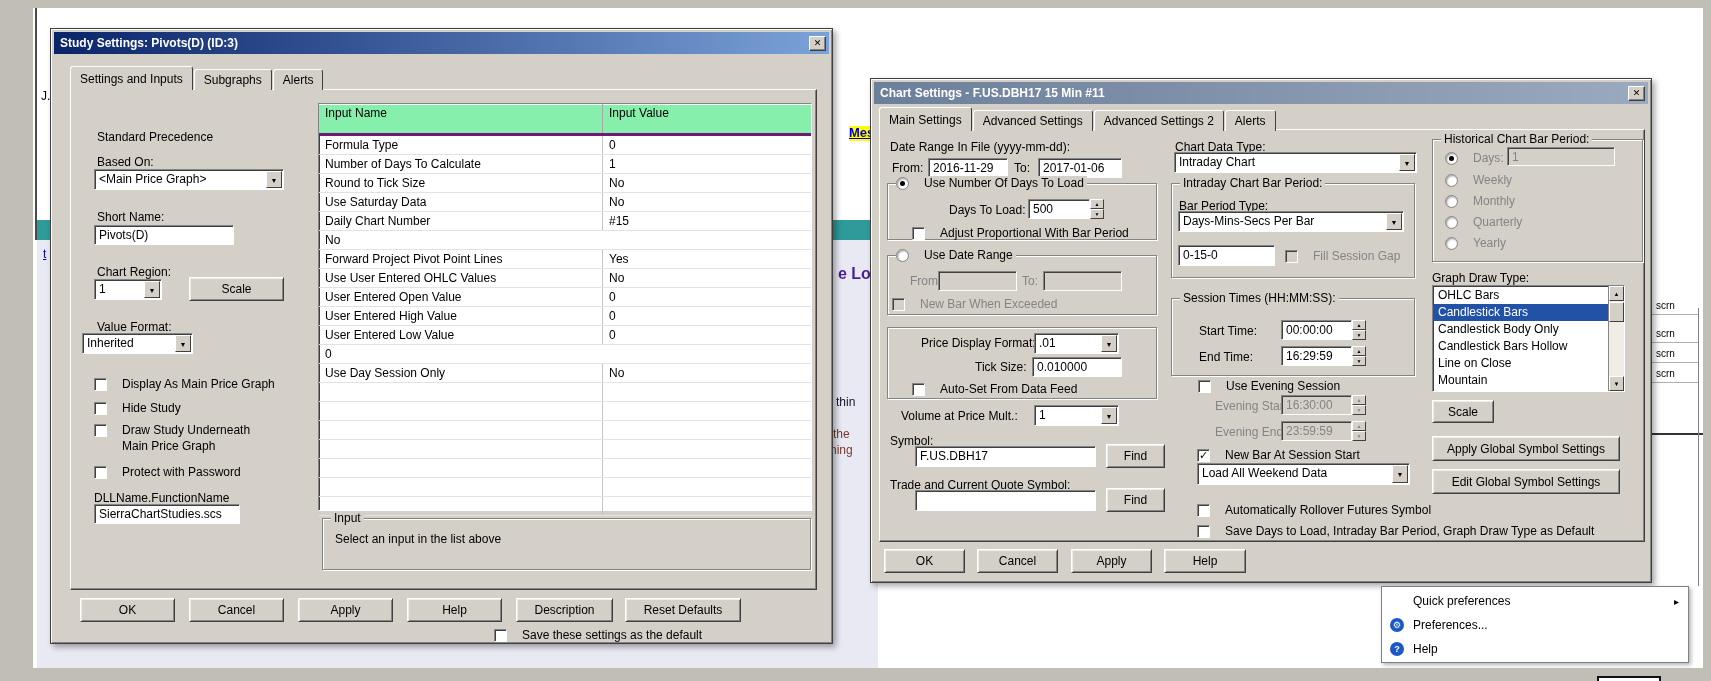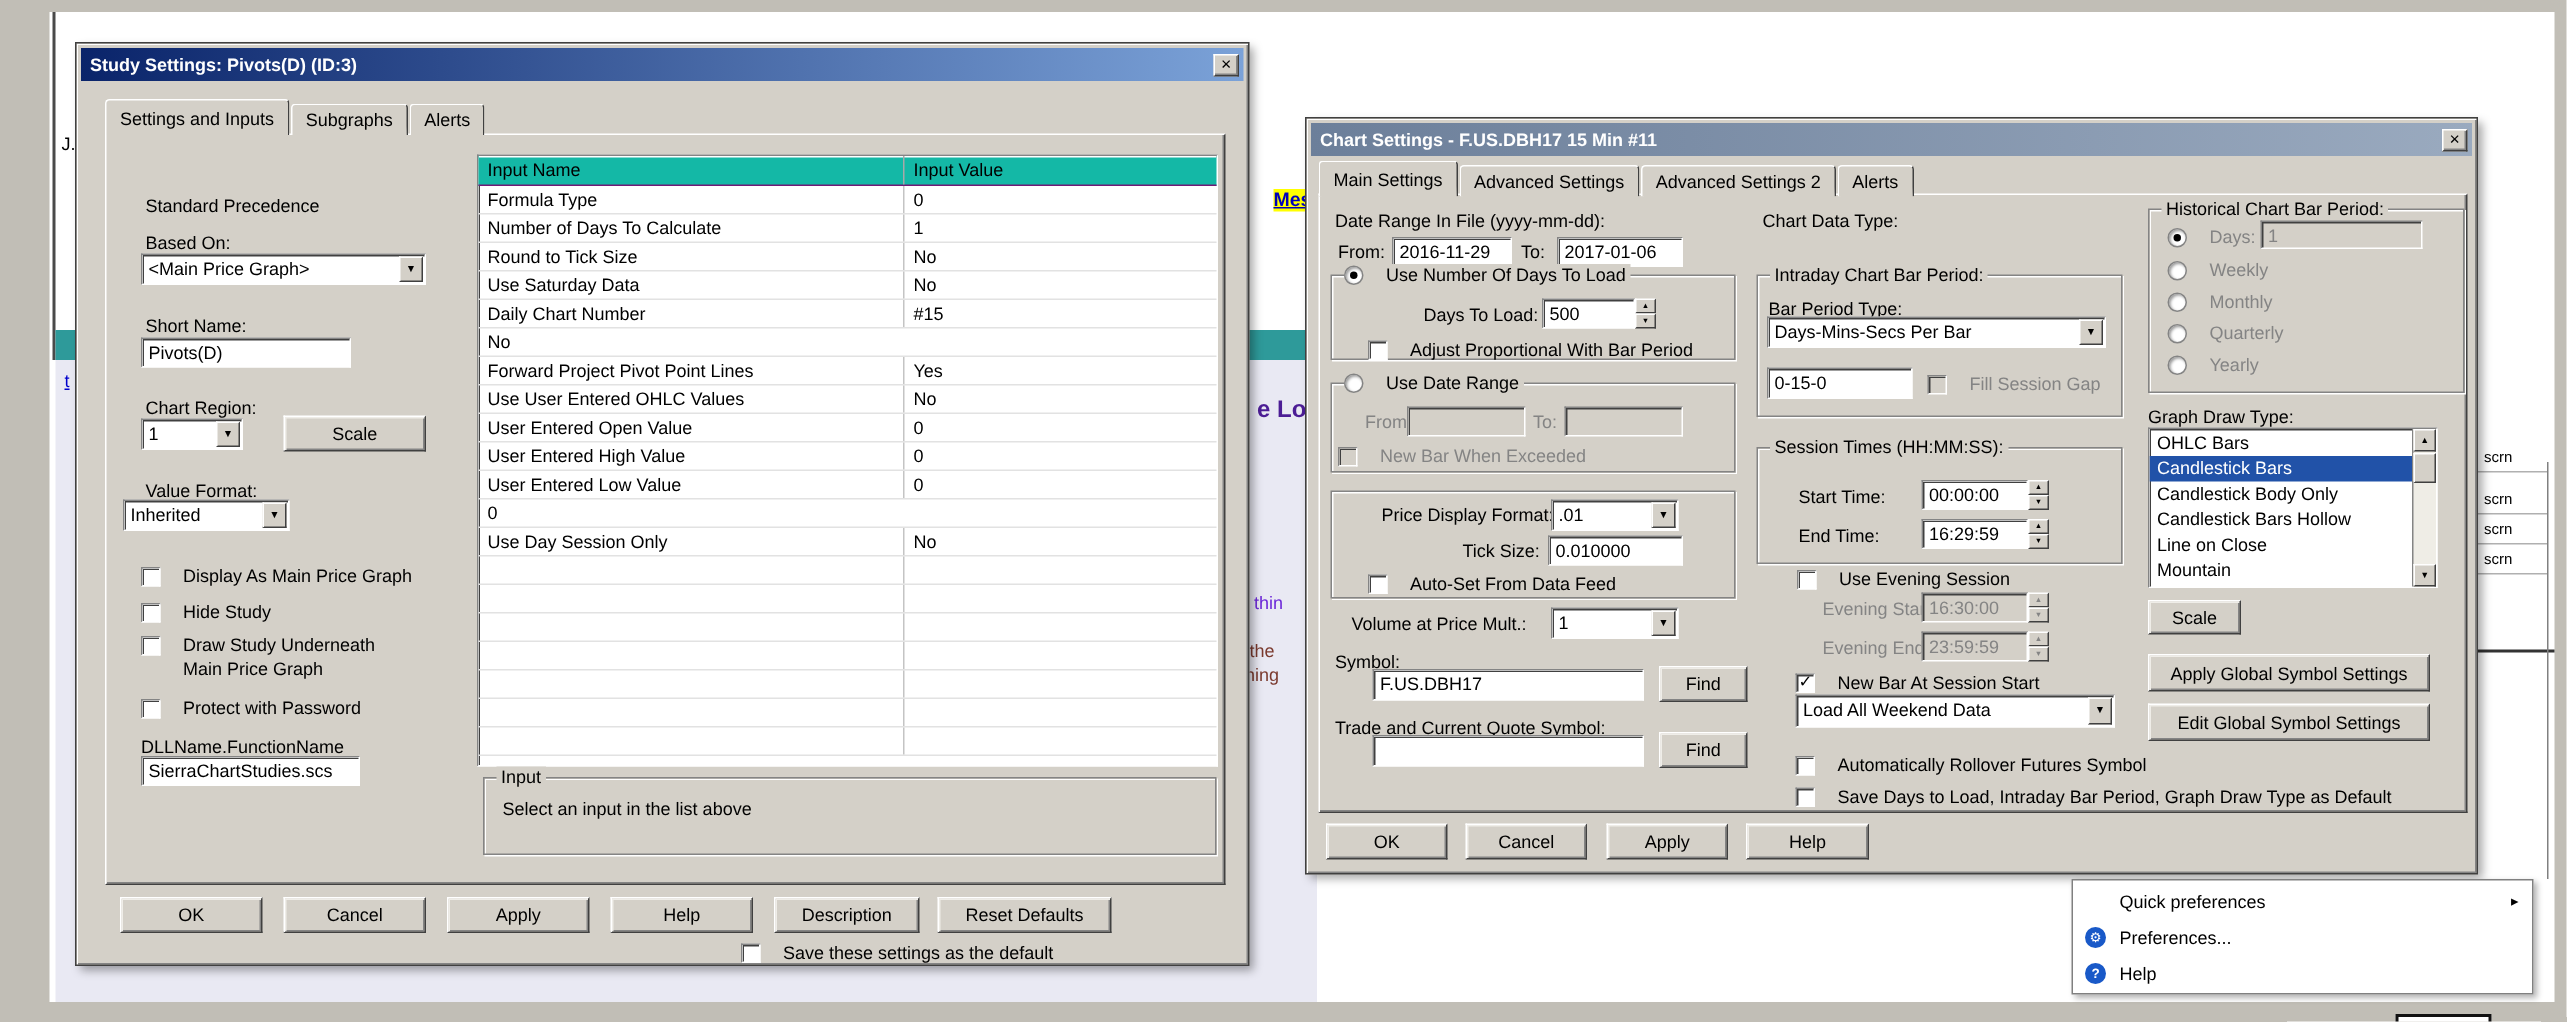--- a/index.html
+++ b/index.html
@@ -32,21 +32,21 @@
 .combo{position:absolute;display:flex;background:#fff;border-top:1px solid #848484;border-left:1px solid #848484;border-bottom:1px solid #fff;border-right:1px solid #fff;box-shadow:inset 1px 1px 0 #404040}
 .combo .cv{flex:1;padding:2px 4px;white-space:nowrap;overflow:hidden}
 .combo .ca{flex:0 0 16px;margin:1px;background:#d4d0c8;border-top:1px solid #fff;border-left:1px solid #fff;border-right:1px solid #404040;border-bottom:1px solid #404040;position:relative}
 .combo .ca::after{content:"▼";position:absolute;left:50%;top:50%;transform:translate(-50%,-50%);font-size:7px}
 .spin{position:absolute;width:14px;display:flex;flex-direction:column}
 .spin i{flex:1;background:#d4d0c8;border-top:1px solid #fff;border-left:1px solid #fff;border-right:1px solid #404040;border-bottom:1px solid #404040;position:relative;font-style:normal}
 .spin i::after{content:"▲";position:absolute;left:50%;top:50%;transform:translate(-50%,-50%);font-size:5px}
 .spin i.dn::after{content:"▼"}
 .spin.dis i::after{color:#848484}
 .itable{position:absolute;background:#fff;border-top:1px solid #848484;border-left:1px solid #848484;border-bottom:1px solid #fff;border-right:1px solid #fff;box-shadow:inset 1px 1px 0 #404040}
-.ithead{display:flex;height:20px;background:#14b8a6;border-bottom:1px solid #701a75;box-shadow:inset 0 1px 0 #fff}
+.ithead{display:flex;height:32px;background:#86efac;border-bottom:3px solid #701a75;box-shadow:inset 0 1px 0 #fff}
 .ithead div{padding:2px 6px}
 .itrow{display:flex;height:19px;border-bottom:1px solid #e2e2e2}
 .itc1{width:284px;padding:2px 6px;border-right:1px solid #c4c4c4;white-space:nowrap;overflow:hidden}
 .itc2{flex:1;padding:2px 6px;white-space:nowrap;overflow:hidden}
 .list{position:absolute;display:flex;background:#fff;border-top:1px solid #848484;border-left:1px solid #848484;border-bottom:1px solid #fff;border-right:1px solid #fff;box-shadow:inset 1px 1px 0 #404040}
 .its{flex:1;overflow:hidden;padding-top:1px}
 .it{height:17px;line-height:17px;padding:0 5px;white-space:nowrap;overflow:hidden}
 .it.sel{background:#2152a8;color:#fff}
 .sbar{flex:0 0 16px;border-left:1px solid #848484;background:#efede6;display:flex;flex-direction:column}
 .sbtn{flex:0 0 15px;background:#d4d0c8;border-top:1px solid #fff;border-left:1px solid #fff;border-right:1px solid #404040;border-bottom:1px solid #404040;position:relative}
@@ -65,21 +65,21 @@
 <body>
 
 <div class="abs" style="left:33px;top:8px;width:1670px;height:660px;background:#fff"></div>
 <div class="abs" style="left:35px;top:8px;width:2px;height:232px;background:#4a4a4a"></div>
 <div class="lbl" style="left:41px;top:90px">J.</div>
 <div class="abs" style="left:37px;top:220px;width:841px;height:20px;background:#2e9a9a"></div>
 <div class="abs" style="left:37px;top:240px;width:841px;height:428px;background:#e9e9f3"></div>
 <div class="lbl link" style="left:43px;top:248px">t</div>
 <div class="lbl" style="left:849px;top:126px;color:#0000bb;background:#ffff00;font-weight:bold;text-decoration:underline;font-size:13px">Mes</div>
 <div class="lbl" style="left:838px;top:265px;color:#4c1d95;font-weight:bold;font-size:16px">e Lo</div>
-<div class="lbl" style="left:836px;top:396px;color:#6d28d9">thin</div>
+<div class="lbl" style="left:836px;top:396px;color:#0f172a">thin</div>
 <div class="lbl" style="left:833px;top:428px;color:#7b3a2e">the</div>
 <div class="lbl" style="left:830px;top:444px;color:#7b3a2e">ning</div>
 
 <div class="lbl" style="left:1656px;top:300px;font-size:10px">scrn</div>
 <div class="lbl" style="left:1656px;top:328px;font-size:10px">scrn</div>
 <div class="lbl" style="left:1656px;top:348px;font-size:10px">scrn</div>
 <div class="lbl" style="left:1656px;top:368px;font-size:10px">scrn</div>
 <div class="abs" style="left:1652px;top:314px;width:46px;height:1px;background:#b0b0b0"></div>
 <div class="abs" style="left:1652px;top:342px;width:46px;height:1px;background:#b0b0b0"></div>
 <div class="abs" style="left:1652px;top:362px;width:46px;height:1px;background:#b0b0b0"></div>
@@ -307,20 +307,24 @@
     <span class="ca"></span>
   </div>
   <div class="lbl" style="left:19px;top:356px">Symbol:</div>
   <div class="sunk" style="left:44px;top:367px;width:181px;height:21px">F.US.DBH17</div>
   <div class="btn" style="left:235px;top:365px;width:59px;height:24px">Find</div>
   <div class="lbl" style="left:19px;top:400px">Trade and Current Quote Symbol:</div>
   <div class="sunk" style="left:44px;top:411px;width:181px;height:21px"></div>
   <div class="btn" style="left:235px;top:409px;width:59px;height:24px">Find</div>
 
   <div class="lbl" style="left:304px;top:62px">Chart Data Type:</div>
+  <div class="combo" style="left:303px;top:73px;width:243px;height:21px">
+    <span class="cv">Intraday Chart</span>
+    <span class="ca"></span>
+  </div>
 
   <div class="grp" style="left:300px;top:104px;width:244px;height:95px">
     <span class="gt">Intraday Chart Bar Period:</span>
   </div>
   <div class="lbl" style="left:308px;top:121px">Bar Period Type:</div>
   <div class="combo" style="left:307px;top:132px;width:226px;height:21px">
     <span class="cv">Days-Mins-Secs Per Bar</span>
     <span class="ca"></span>
   </div>
   <div class="sunk" style="left:307px;top:166px;width:97px;height:21px">0-15-0</div>

